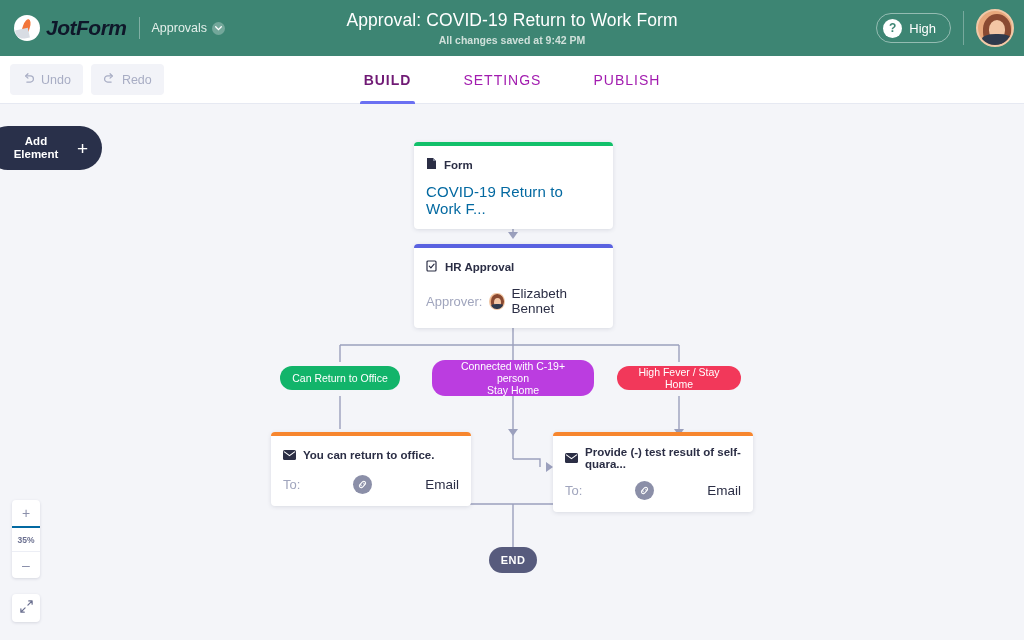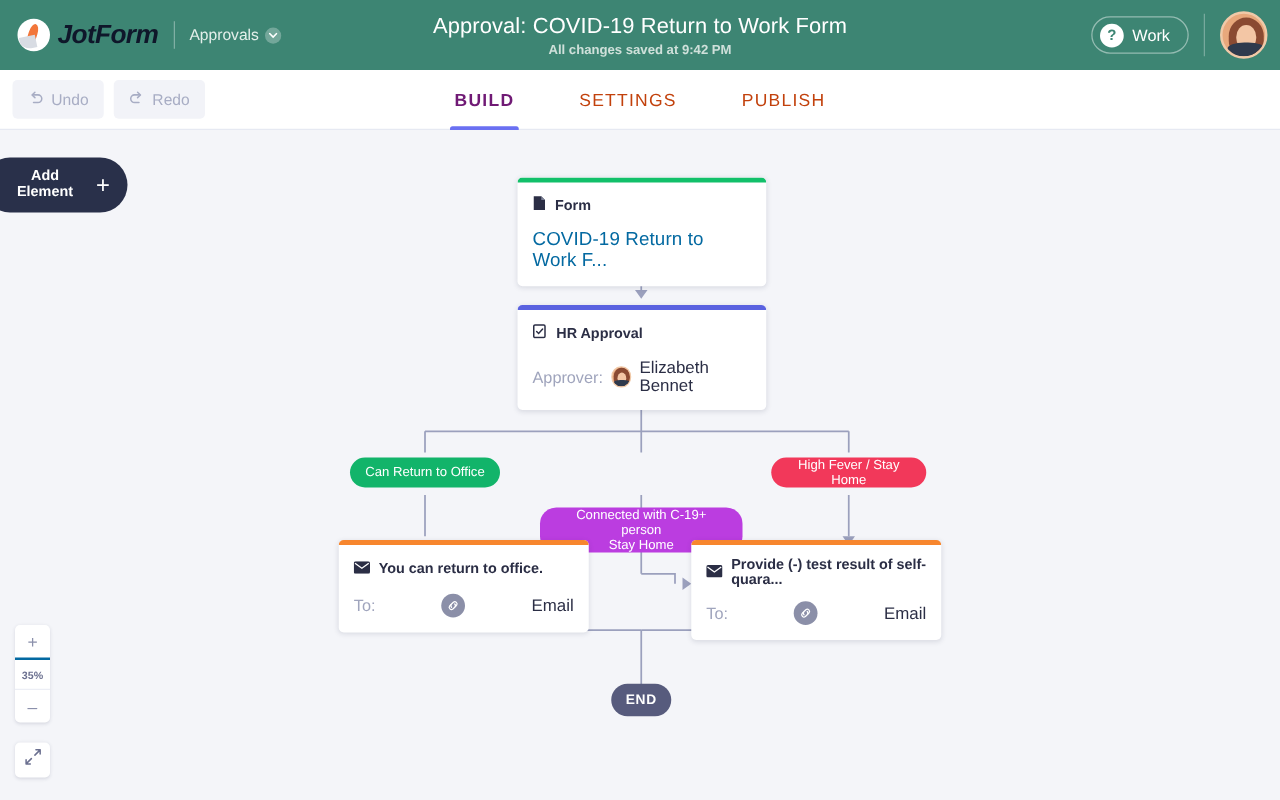--- a/index.html
+++ b/index.html
@@ -108,21 +108,21 @@
     background:#f2f3f8; border-radius:4px;
     height:31px; padding:0 12px;
     color:#a8adc4; font-size:12.5px;
   }
   .tabs {
     position:absolute; left:0; right:0; top:0; height:48px;
     display:flex; justify-content:center; align-items:stretch; gap:44px;
   }
   .tab {
     display:flex; align-items:center; font-size:14px; letter-spacing:1px;
-    color:#c2410c; position:relative; padding:0 4px;
+    color:#a21caf; position:relative; padding:0 4px;
   }
   .tab.active { color:#701a75; font-weight:bold; }
   .tab.active:after {
     content:""; position:absolute; left:0; right:0; bottom:0;
     height:3px; background:#6a70f2; border-radius:2px 2px 0 0;
   }
 
   
   .canvas {
     position:absolute; top:104px; left:0; width:1024px; height:536px;
@@ -237,21 +237,21 @@
   </div>
 
   <div class="header-center">
     <div class="header-title">Approval: COVID-19 Return to Work Form</div>
     <div class="header-sub">All changes saved at 9:42 PM</div>
   </div>
 
   <div class="header-right">
     <div class="help-btn">
       <span class="help-icon">?</span>
-      <span>Work</span>
+      <span>High</span>
     </div>
     <div class="hdr-divider"></div>
     <div class="avatar">
       <div class="hair"></div>
       <div class="face"></div>
       <div class="body"></div>
     </div>
   </div>
 </div>
 
@@ -369,21 +369,21 @@
         </span>
         <span class="approver-name">Elizabeth Bennet</span>
       </div>
     </div>
   </div>
 
   <div class="pill" style="left:280px; top:262px; width:120px; height:24px; background:#12b46a;">
     <span>Can Return to Office</span>
   </div>
 
-  <div class="pill" style="left:432px; top:256px; width:162px; height:36px; background:#bb3de0; flex-direction:column;margin-top:46px;">
+  <div class="pill" style="left:432px; top:256px; width:162px; height:36px; background:#bb3de0; flex-direction:column;">
     <span>Connected with C-19+ person</span>
     <span>Stay Home</span>
   </div>
 
   <div class="pill" style="left:617px; top:262px; width:124px; height:24px; background:#f2385a;">
     <span>High Fever / Stay Home</span>
   </div>
 
   <div class="node" style="left:271px; top:328px; width:200px;">
     <div class="node-bar" style="background:#f7862e;"></div>

